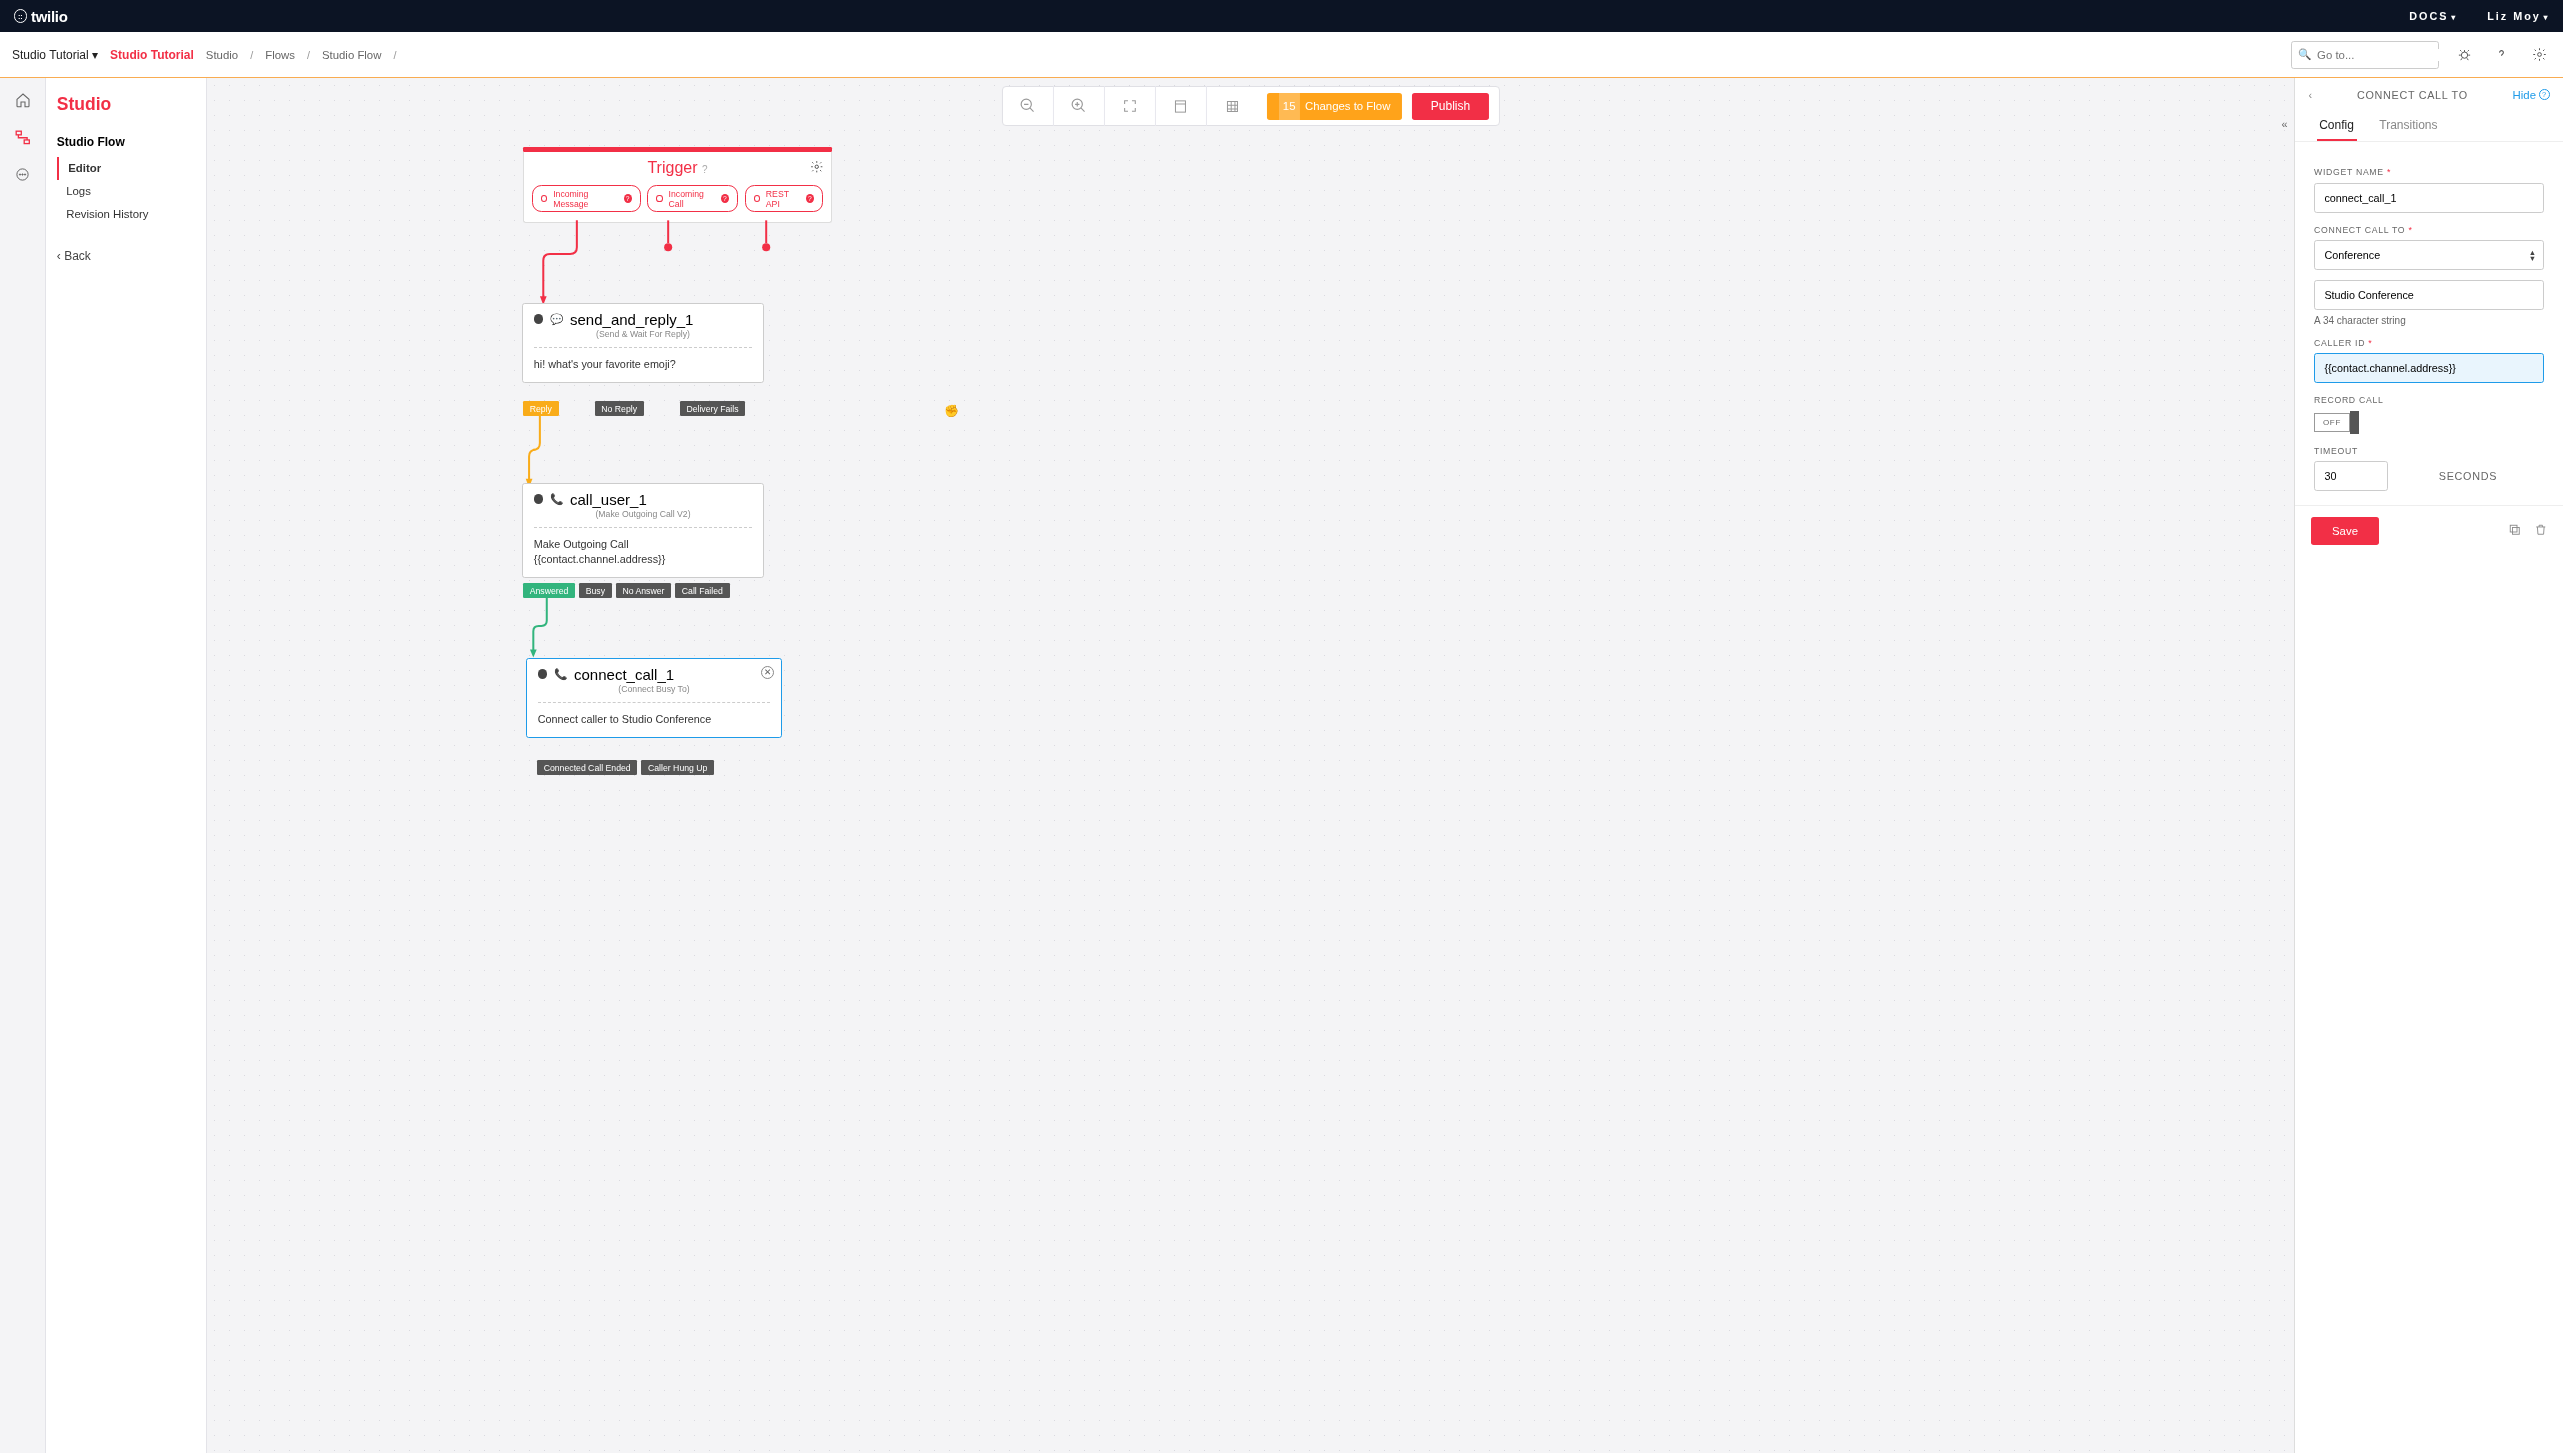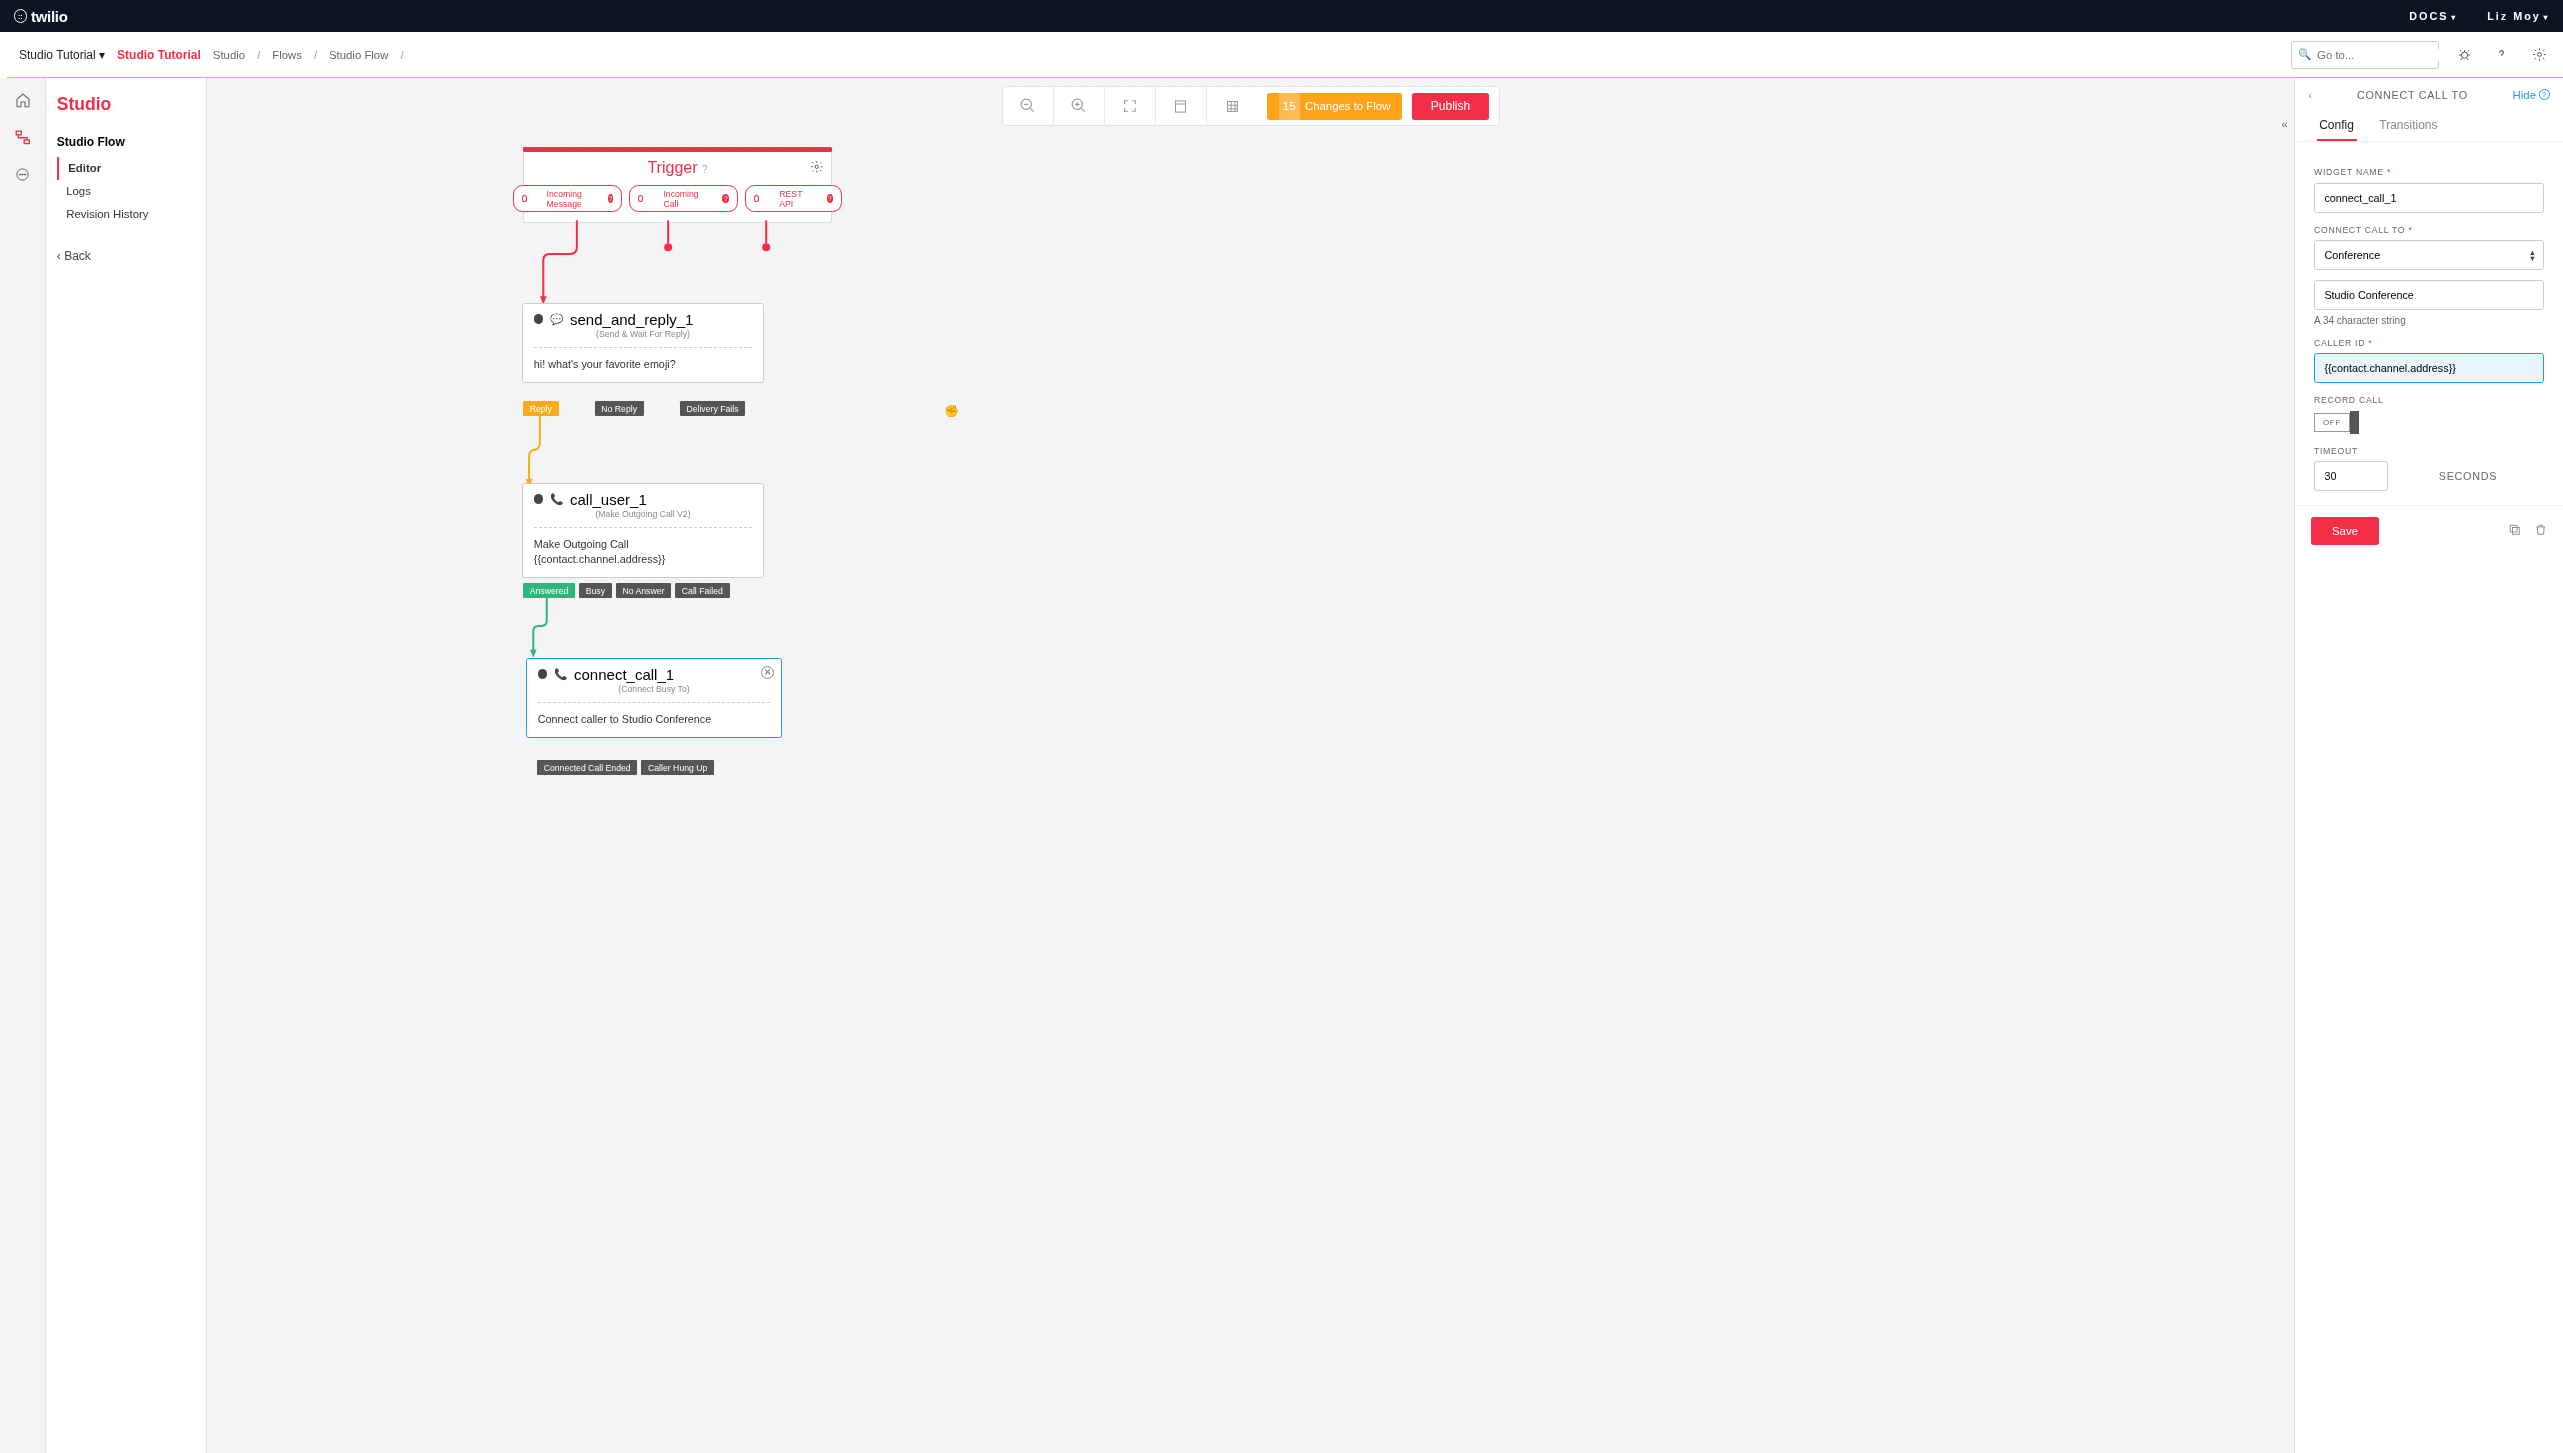--- a/index.html
+++ b/index.html
@@ -2,21 +2,21 @@
 <html style="font-size:10.8px"><head>
 <meta charset="utf-8">
 <style>
 * { box-sizing: border-box; margin: 0; padding: 0; font-family: -apple-system, BlinkMacSystemFont, "Segoe UI", Helvetica, Arial, sans-serif; }
 html, body { width: 100%; height: 100%; overflow: hidden; }
 .topbar { height: 32px; background: #0c1424; color: #fff; display: flex; align-items: center; justify-content: space-between; padding: 0 13.5px; }
 .topbar .logo { display: flex; align-items: center; gap: 4px; font-weight: 700; font-size: 15px; letter-spacing: -0.3px; }
 .topbar .logo-circle { width: 13.5px; height: 13.5px; border: 1.3px solid #fff; border-radius: 50%; display:flex; align-items:center; justify-content:center; font-size:7.4px; font-weight:700; }
 .topbar-right { display: flex; align-items: center; gap: 30px; font-size: 10.8px; font-weight: 600; letter-spacing: 2px; }
 .topbar-right .chev { font-size: 8px; margin-left: 2.7px; }
-.subhead { height: 46px; background: #fff; border-bottom: 0.7px solid #ddd; display: flex; align-items: center; justify-content: space-between; padding: 0 12px; border-bottom: 1.3px solid #f9ac51; margin-left: 7px; }
+.subhead { height: 46px; background: #fff; border-bottom: 0.7px solid #ddd; display: flex; align-items: center; justify-content: space-between; padding: 0 12px; border-bottom: 1.3px solid #f9ac51; }
 .subhead-left { display: flex; align-items: center; gap: 12px; }
 .subhead-left .group { font-size: 12px; color: #222; }
 .subhead-left .active { color: #f22f46; font-weight: 600; font-size: 12px; }
 .subhead-left .crumb { color: #666; font-size: 11.4px; }
 .subhead-left .sep  { color: #999; }
 .subhead-right { display: flex; align-items: center; gap: 13.5px; }
 .search { width: 148px; height: 28px; border: 0.7px solid #ccc; border-radius: 2.7px; display: flex; align-items: center; padding: 0 6.7px; gap: 5.4px; }
 .search input { border: none; outline: none; font-size: 11.4px; flex: 1; }
 .icon-btn { width: 24px; height: 24px; display:flex; align-items:center; justify-content:center; color:#555; }
 .body { display:flex; height: calc(100% - 78px); }
@@ -33,21 +33,21 @@
 .toolbar .tbtn { width: 51px; height: 40px; display:flex; align-items:center; justify-content:center; border-right:0.7px solid #e8e8ee; color:#888; }
 .toolbar .changes { background:#ffa31a; color:#fff; padding: 6.7px 12px; height: 27px; border-radius: 2.7px; margin: 0 9.4px; display:flex; align-items:center; gap:5.4px; font-size:11.4px; }
 .toolbar .changes .badge { background: rgba(255,255,255,0.25); padding:11px 4px; border-radius:2px; }
 .toolbar .publish { background:#f22f46; color:#fff; padding: 6.7px 19px; height: 27px; border-radius: 2.7px; font-size:12px; margin-right: 9.4px; }
 .widget { position:absolute; background:#fff; border:0.7px solid #ccc; border-radius:2.7px; width: 242px; }
 .widget.trigger { width: 309px; border:none; }
 .trigger .bar { height: 5.4px; background: #f22f46; border-radius: 1.3px; }
 .trigger .title { color:#f22f46; font-size:16px; text-align:center; padding: 6.7px 0 4px; position:relative; }
 .trigger .gear { position:absolute; right: 8px; top: 6.7px; color:#444; }
 .trigger .events { display:flex; justify-content:center; gap:6.7px; padding: 4px 8px 9.4px; }
-.event-pill { background:#fff; border:1.3px solid #f22f46; color:#f22f46; font-size:8.7px; padding: 2.7px 8px; border-radius: 9.4px; display:flex; align-items:center; gap:20px; }
+.event-pill { background:#fff; border:1.3px solid #f22f46; color:#f22f46; font-size:8.7px; padding: 2.7px 8px; border-radius: 9.4px; display:flex; align-items:center; gap:6px; }
 .event-pill .ring { width:6.7px; height:6.7px; border:1.3px solid #f22f46; border-radius:50%; }
 .event-pill .q { width:9.4px; height:9.4px; background:#f22f46; color:#fff; border-radius:50%; font-size:6.7px; display:flex; align-items:center; justify-content:center; }
 .widget .whead { display:flex; align-items:center; gap:6.7px; padding: 6.7px 10.8px 1.3px; }
 .widget .dot { width:9.4px; height:9.4px; background:#444; border-radius:50%; }
 .widget .wname { font-size:15px; }
 .widget .wtype { text-align:center; color:#888; font-size:8.7px; padding-bottom:4px; }
 .widget .divider { border-top:0.7px dashed #ccc; margin: 4px 10.8px; }
 .widget .wdesc { padding: 5.4px 10.8px 9.4px; font-size:10.8px; color:#333; line-height:1.4; }
 .widget.selected { border:1.3px solid #1e9be9; }
 .widget .close { position:absolute; top:6.7px; right:6.7px; width:13.5px; height:13.5px; border:0.7px solid #888; border-radius:50%; display:flex; align-items:center; justify-content:center; color:#666; font-size:8.7px; }

